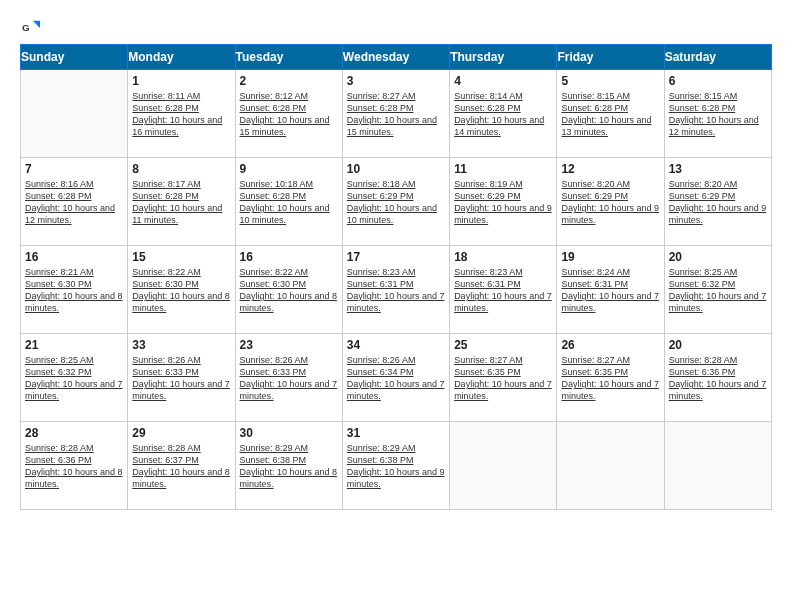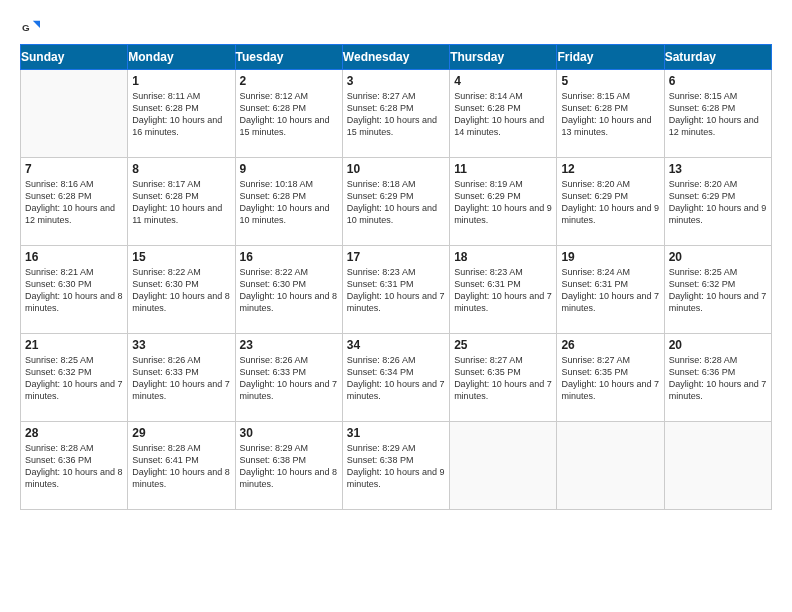--- a/index.html
+++ b/index.html
@@ -69,20 +69,21 @@
       font-size: 12px;
       font-weight: bold;
       color: #222;
       display: block;
       margin-bottom: 2px;
     }
     .day-info {
       font-size: 9px;
       color: #333;
       line-height: 1.35;
+      text-decoration: underline;
     }
     .empty-cell {
       background: #f9f9f9;
     }
   </style>
 </head>
 <body>
 
 <div class="page">
   <div class="header">
@@ -317,21 +318,21 @@
           <td>
             <span class="day-num">28</span>
             <div class="day-info">Sunrise: 8:28 AM
 Sunset: 6:36 PM
 Daylight: 10 hours
 and 8 minutes.</div>
           </td>
           <td>
             <span class="day-num">29</span>
             <div class="day-info">Sunrise: 8:28 AM
-Sunset: 6:41 PM
+Sunset: 6:37 PM
 Daylight: 10 hours
 and 8 minutes.</div>
           </td>
           <td>
             <span class="day-num">30</span>
             <div class="day-info">Sunrise: 8:29 AM
 Sunset: 6:38 PM
 Daylight: 10 hours
 and 8 minutes.</div>
           </td>

